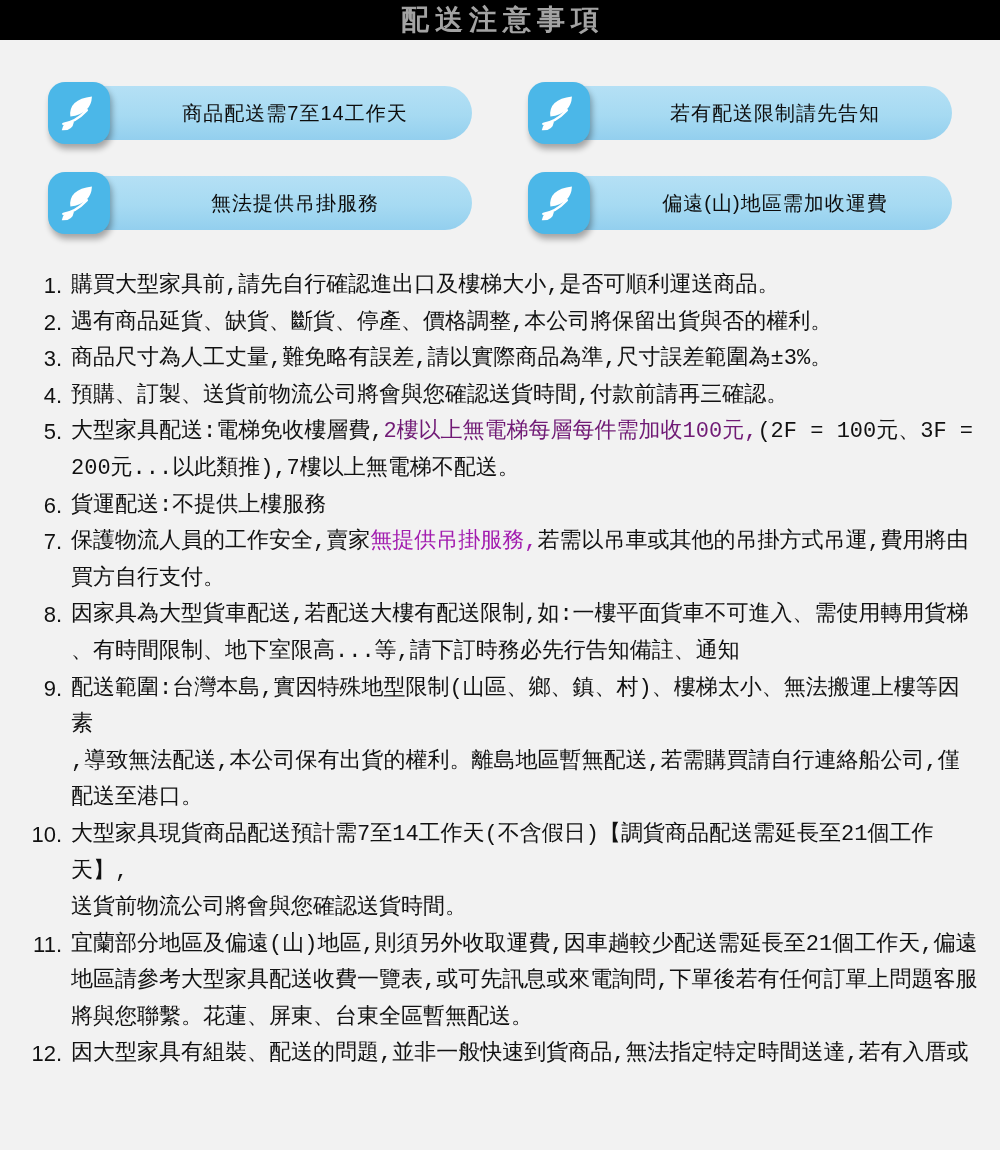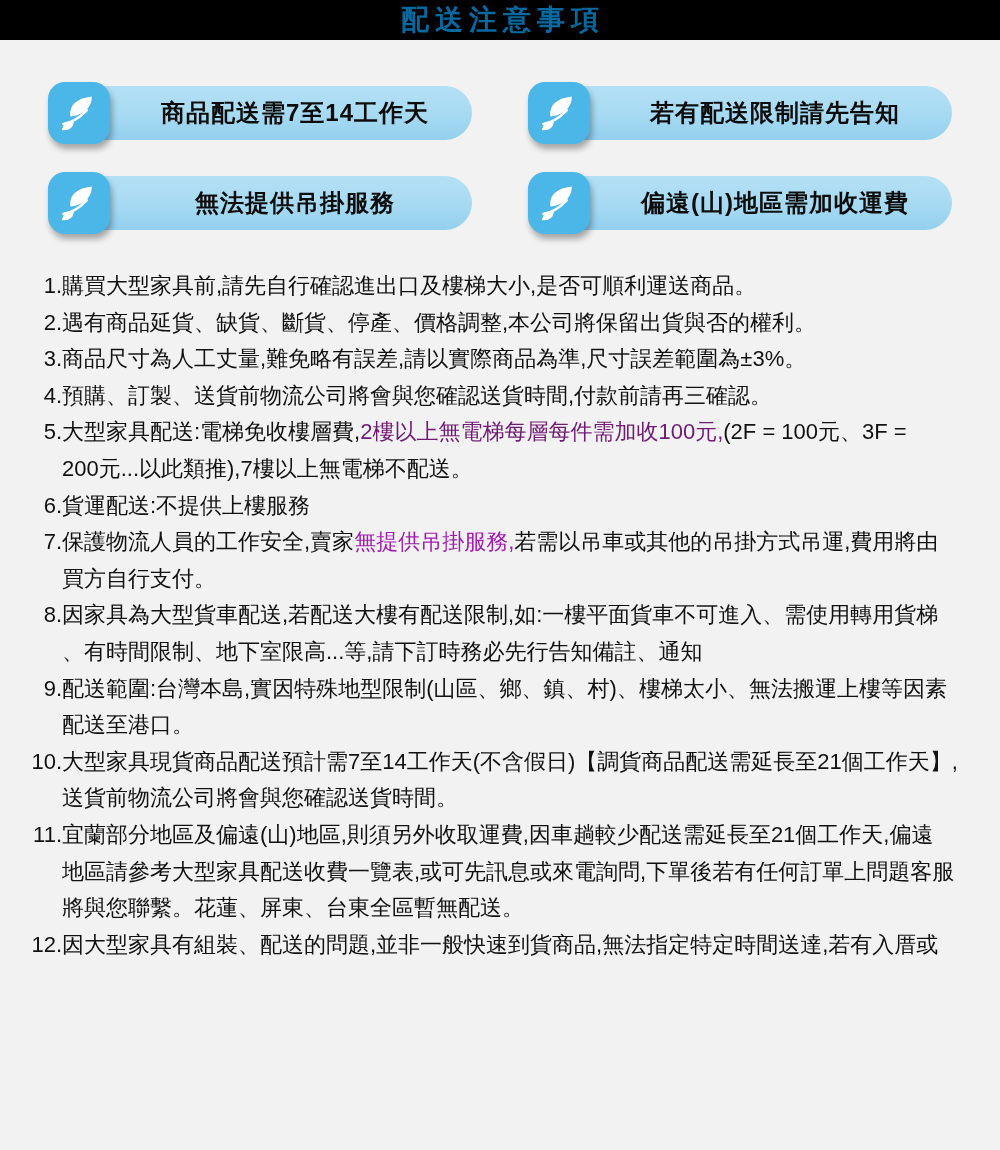--- a/index.html
+++ b/index.html
@@ -9,59 +9,59 @@
     font-family:"Liberation Sans","DejaVu Sans",sans-serif;
     color:#111;
     overflow:hidden;
   }
   
   .header{
     height:40px;background:#000;
     display:flex;align-items:center;justify-content:center;
   }
   .header-title{
-    color:#0369a1;font-size:28px;font-weight:bold;
+    color:#a3a3a3;font-size:28px;font-weight:bold;
     letter-spacing:6px;padding-left:6px;
   }
   
   .badges{
     margin:42px 48px 0 48px;
     display:grid;
     grid-template-columns:424px 424px;
     column-gap:56px;
     row-gap:28px;
   }
   .badge{position:relative;height:62px;}
   .badge-pill{
     position:absolute;left:12px;right:0;top:4px;bottom:4px;
     border-radius:28px;
     background:linear-gradient(180deg,#b5e0f5 0%,#a6daf2 55%,#93cfee 100%);
     display:flex;align-items:center;justify-content:center;
     padding-left:58px;
-    font-size:24px;font-weight:bold;color:#0d0d0d;
+    font-size:20px;font-weight:normal;color:#0d0d0d;
     letter-spacing:1px;
     white-space:nowrap;
     text-align:center;
   }
   .badge-icon{
     position:absolute;left:0;top:0;width:62px;height:62px;
     border-radius:17px;background:#4bb7e8;
     box-shadow:2px 5px 6px rgba(0,0,0,.32);
     display:flex;align-items:center;justify-content:center;
     z-index:1;
   }
   .badge-icon svg{width:46px;height:46px;}
   
   .notes{
     margin:34px 20px 0 20px;
     font-size:22px;line-height:36.6px;
   }
   .note{display:flex;}
   .note-no{width:42px;flex:none;text-align:right;}
-  .note-body{flex:1;}
+  .note-body{flex:1;margin-left:9px;font-family:Liberation Mono, monospace;}
   .seg-red{}
 </style>
 </head>
 <body>
 
 <div class="header">
   <div class="header-title">配送注意事項</div>
 </div>
 
 <div class="badges" id="badges">
@@ -161,20 +161,21 @@
       <div class="note-no">8.</div>
       <div class="note-body">
         <div class="note-line"><span>因家具為大型貨車配送,若配送大樓有配送限制,如:一樓平面貨車不可進入、需使用轉用貨梯</span></div>
         <div class="note-line"><span>、有時間限制、地下室限高...等,請下訂時務必先行告知備註、通知</span></div>
       </div>
     </div>
     <div class="note">
       <div class="note-no">9.</div>
       <div class="note-body">
         <div class="note-line"><span>配送範圍:台灣本島,實因特殊地型限制(山區、鄉、鎮、村)、樓梯太小、無法搬運上樓等因素</span></div>
+        <div class="note-line"><span>,導致無法配送,本公司保有出貨的權利。離島地區暫無配送,若需購買請自行連絡船公司,僅</span></div>
         <div class="note-line"><span>配送至港口。</span></div>
       </div>
     </div>
     <div class="note">
       <div class="note-no">10.</div>
       <div class="note-body">
         <div class="note-line"><span>大型家具現貨商品配送預計需7至14工作天(不含假日)【調貨商品配送需延長至21個工作天】,</span></div>
         <div class="note-line"><span>送貨前物流公司將會與您確認送貨時間。</span></div>
       </div>
     </div>

